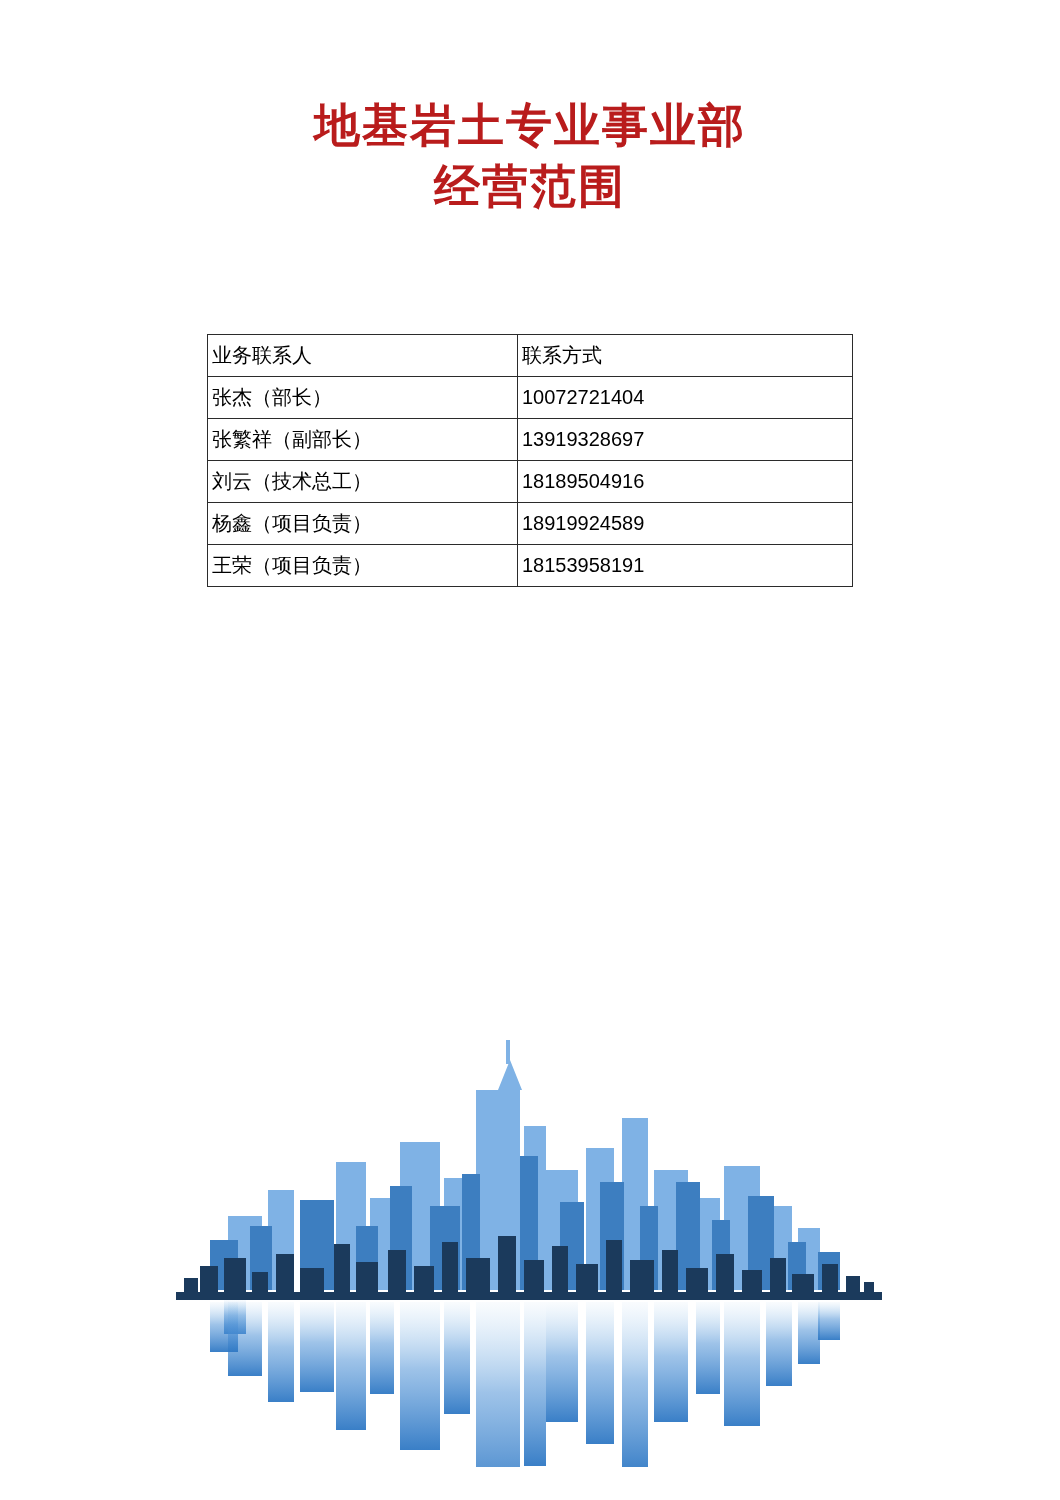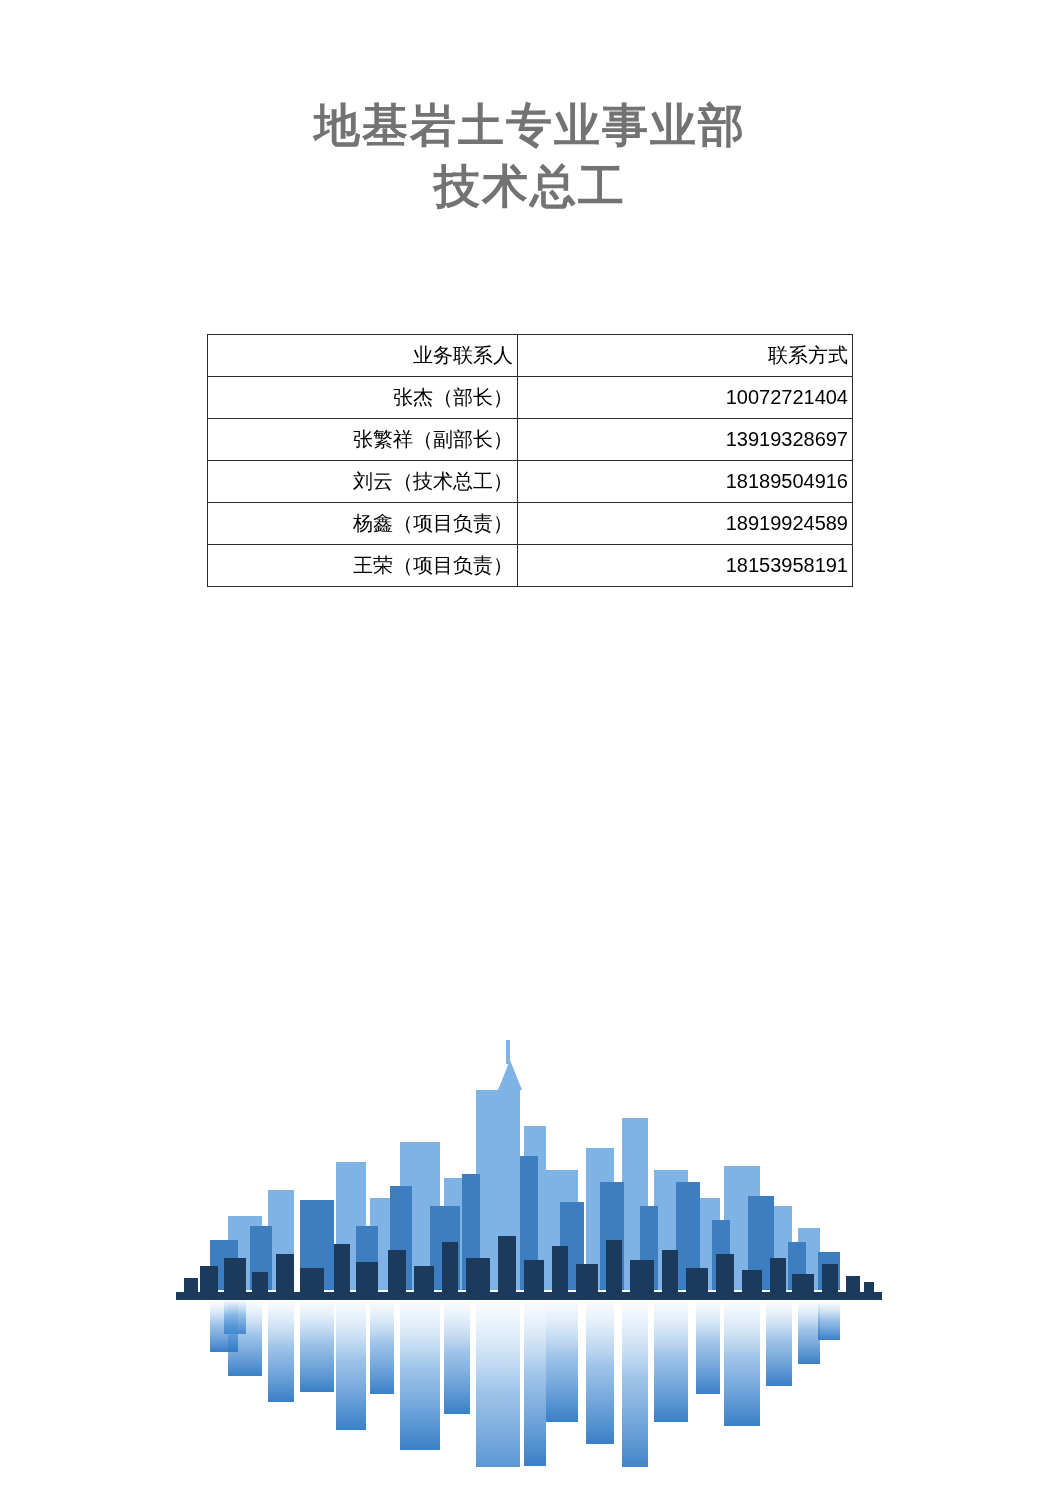--- a/index.html
+++ b/index.html
@@ -23,21 +23,21 @@
   }
   .title-block {
     padding-top: 95px;
     text-align: center;
   }
   .title-line {
     font-size: 46px;
     font-weight: bold;
     line-height: 1.32;
     letter-spacing: 2px;
-    color: #737373;
+    color: #b91c1c;
   }
   .body-block {
     margin: 48px auto 0 auto;
     width: 740px;
     font-size: 27.5px;
     line-height: 1.62;
     text-align: justify;
     text-justify: inter-ideograph;
     letter-spacing: 0.2px;
     color: #000;
@@ -51,21 +51,21 @@
     width: 646px;
   }
   table.contact-table {
     border-collapse: collapse;
     width: 100%;
     table-layout: fixed;
   }
   table.contact-table td, table.contact-table th {
     border: 1px solid #2b2b2b;
     height: 41px;
-    text-align: right;
+    text-align: left;
     vertical-align: middle;
     font-size: 20px;
     font-weight: normal;
     padding: 0 4px;
   }
   table.contact-table th {
     font-size: 20px;
   }
   .col-name { width: 48%; }
   .col-phone { width: 52%; }
@@ -79,21 +79,21 @@
   }
   .city-art svg { display: block; }
 </style>
 </head>
 <body>
 
 <div class="page">
 
   <div class="title-block">
     <div class="title-line">地基岩土专业事业部</div>
-    <div class="title-line">技术总工</div>
+    <div class="title-line">经营范围</div>
   </div>
 
 
   <div class="contact-table-wrap">
     <table class="contact-table">
       <thead>
         <tr>
           <th class="col-name">业务联系人</th>
           <th class="col-phone">联系方式</th>
         </tr>

